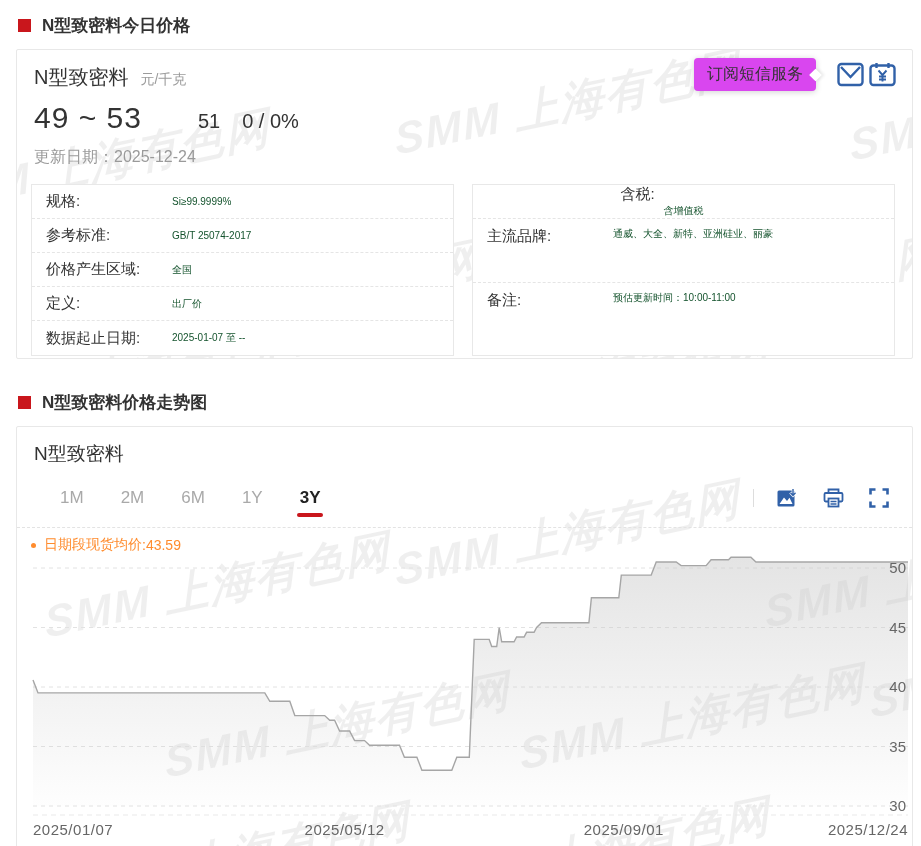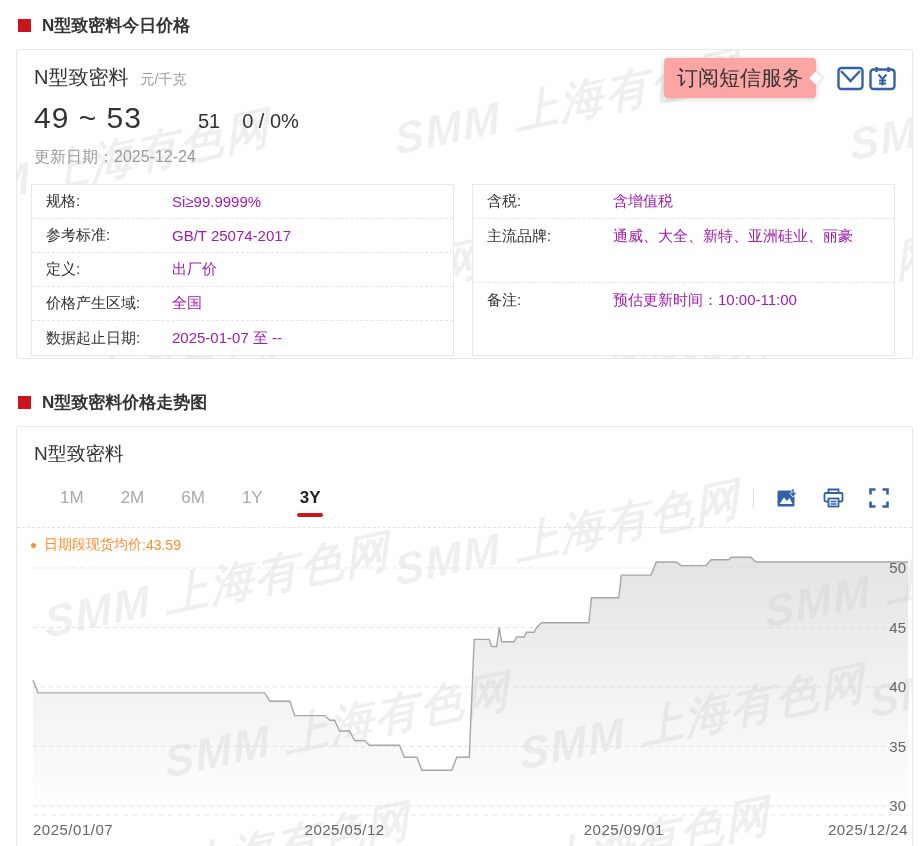--- a/index.html
+++ b/index.html
@@ -30,37 +30,37 @@
   .prod-name { font-size:20px; color:#333; }
   .prod-unit { font-size:14px; color:#9b9b9b; margin-left:12px; }
   .price-row { padding:10px 0 0 17px; display:flex; align-items:baseline; }
   .price-range { font-size:30px; color:#333; letter-spacing:1px;text-align:center; }
   .price-avg { font-size:20px; color:#333; margin-left:56px; }
   .price-change { font-size:20px; color:#333; margin-left:22px;text-align:right; }
   .update-row { padding:12px 0 0 17px; font-size:16px; color:#9a9a9a; }
 
   .topright { position:absolute; top:8px; right:16px; display:flex; align-items:center; z-index:2; }
   .sms-tooltip {
-    position:relative; background:#fca5a5; border-radius:4px; padding:6px 13px; font-size:21px; color:#333;
+    position:relative; background:#d946ef; border-radius:4px; padding:6px 13px; font-size:16px; color:#333;
     box-shadow:0 1px 6px rgba(0,0,0,0.18); margin-right:16px;
   }
   .sms-tooltip::after {
     content:""; position:absolute; right:-4px; top:50%; width:9px; height:9px; background:#fff;
     transform:translateY(-50%) rotate(45deg); box-shadow:2px -2px 3px rgba(0,0,0,0.08);
   }
   .icon-btn { width:28px; height:30px; display:flex; align-items:center; justify-content:center; cursor:pointer; margin-left:4px; }
 
   .tables-row { display:flex; margin:16px 17px 0 14px; gap:18px; }
   .info-table { width:432px; border:1px solid #e8e8e8; background:#fff; display:flex; flex-direction:column; }
   .irow { display:flex; align-items:center; padding:0 14px; min-height:34px; border-bottom:1px dashed #e5e5e5; }
   .irow:last-child { border-bottom:none; }
   .irow.tall { align-items:flex-start; padding-top:8px; }
   .ilabel { width:126px; flex:0 0 auto; font-size:15px; color:#333; }
-  .ival { font-size:15px; color:#a21caf; }
-  #table-right .irow:nth-child(1){ min-height:34px; }
+  .ival { font-size:10px; color:#14532d; }
+  #table-right .irow:nth-child(1){ min-height:34px;flex-direction:column; }
   #table-right .irow:nth-child(2){ min-height:64px; }
   #table-right .irow:nth-child(3){ min-height:70px; }
 
   
   .chart-title { padding:14px 0 0 17px; font-size:19px; color:#333; }
   .tabs-row { display:flex; align-items:center; margin:16px 16px 0 43px; height:30px; }
   .tab { position:relative; font-size:17px; color:#a9a9a9; margin-right:37px; cursor:pointer; }
   .tab.active { color:#222; font-weight:bold; }
   .tab.active::after {
     content:""; position:absolute; left:50%; transform:translateX(-50%); bottom:-9px;
@@ -132,26 +132,26 @@
       <div class="info-table" id="table-left">
         <div class="irow">
           <span class="ilabel">规格:</span>
           <span class="ival">Si≥99.9999%</span>
         </div>
         <div class="irow">
           <span class="ilabel">参考标准:</span>
           <span class="ival">GB/T 25074-2017</span>
         </div>
         <div class="irow">
+          <span class="ilabel">价格产生区域:</span>
+          <span class="ival">全国</span>
+        </div>
+        <div class="irow">
           <span class="ilabel">定义:</span>
           <span class="ival">出厂价</span>
-        </div>
-        <div class="irow">
-          <span class="ilabel">价格产生区域:</span>
-          <span class="ival">全国</span>
         </div>
         <div class="irow">
           <span class="ilabel">数据起止日期:</span>
           <span class="ival">2025-01-07 至 --</span>
         </div>
       </div>
       <div class="info-table" id="table-right">
         <div class="irow">
           <span class="ilabel">含税:</span>
           <span class="ival">含增值税</span>

